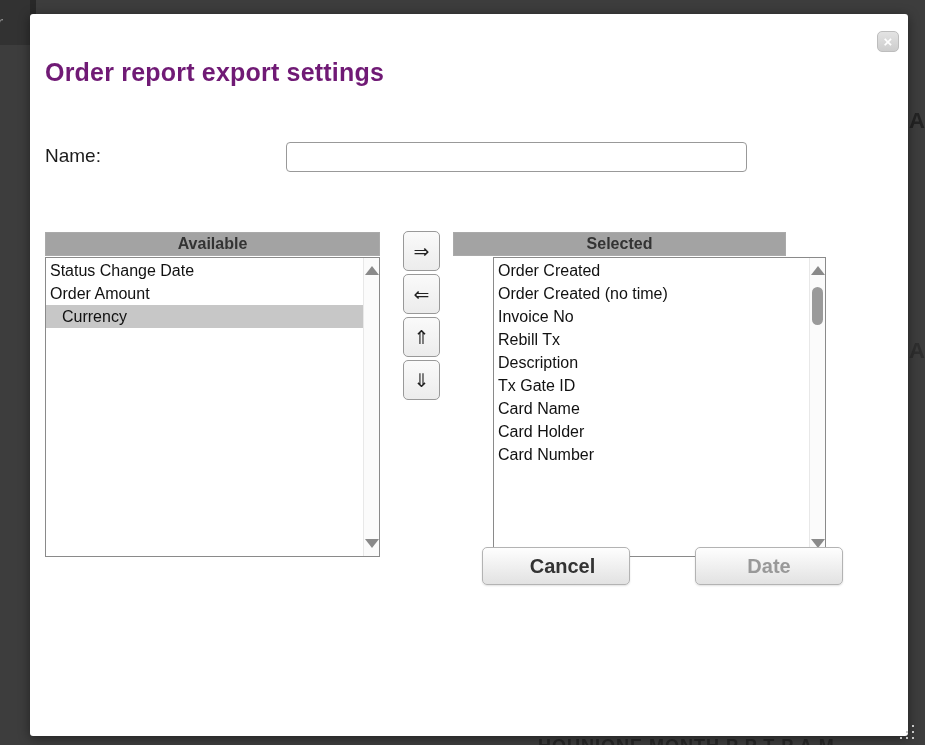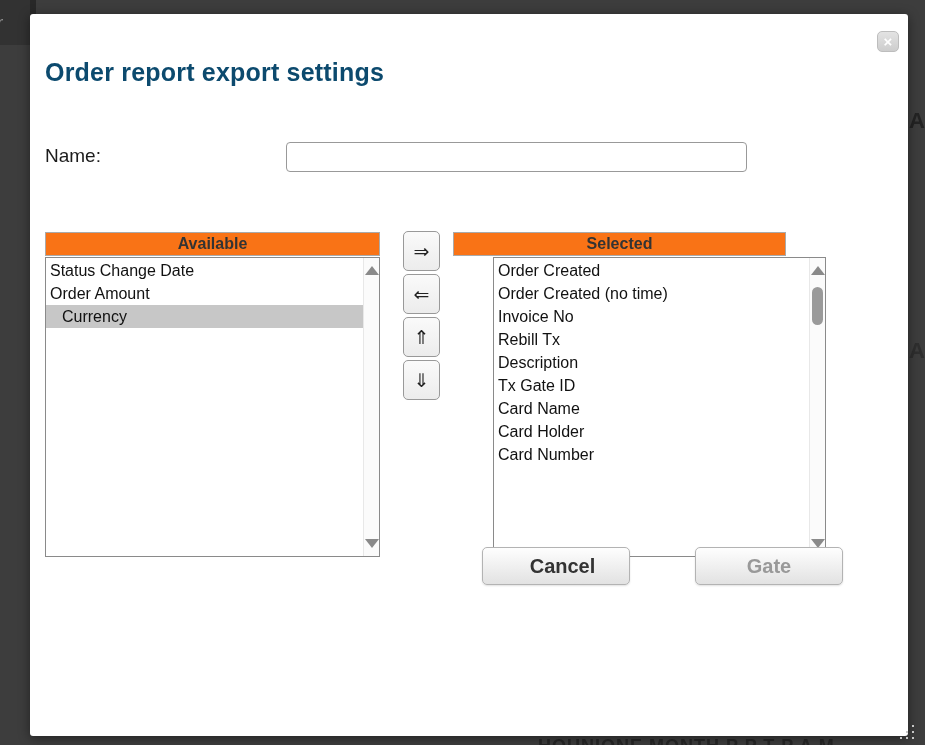--- a/index.html
+++ b/index.html
@@ -42,41 +42,41 @@
   .close-btn {
     position: absolute; top: 17px; right: 9px;
     width: 22px; height: 21px;
     border: 1px solid #bdbdbd; border-radius: 5px;
     background: linear-gradient(#e3e3e3, #cdcdcd);
     color: #ffffff; font-weight: bold; font-size: 15px; line-height: 19px;
     text-align: center; cursor: pointer;
   }
   .dlg-title {
     position: absolute; left: 15px; top: 44px;
-    font-size: 25px; font-weight: bold; color: #0c4a6e;
+    font-size: 25px; font-weight: bold; color: #701a75;
     letter-spacing: 0.2px;
   }
 
   
   .name-label {
     position: absolute; left: 15px; top: 131px;
     font-size: 19px; color: #1c1c1c;
   }
   .name-input {
     position: absolute; left: 256px; top: 128px;
     width: 461px; height: 30px;
     border: 1px solid #999999; border-radius: 4px;
     font-size: 16px; padding: 0 8px;
     font-family: "Liberation Sans", sans-serif;
   }
 
   
   .col-header {
     position: absolute; height: 24px;
-    border: 1px solid #aaaaaa; background: #f97316;
+    border: 1px solid #aaaaaa; background: #a3a3a3;
     font-size: 16px; font-weight: bold; color: #333333;
     text-align: center; line-height: 22px; top: 218px;
   }
   .avail-header   { left: 15px;  width: 335px; }
   .sel-header     { left: 423px; width: 333px; }
   .listbox {
     position: absolute; top: 243px; height: 300px;
     border: 1px solid #8a8a8a; background: #ffffff;
     overflow: hidden;
   }
@@ -193,16 +193,16 @@
         <div class="list-item">Card Number</div>
       </div>
     <div class="vscroll">
       <div class="tri-up"></div>
       <div class="thumb"></div>
       <div class="tri-down"></div>
     </div>
   </div>
 
   <button class="action-btn cancel-btn">Cancel</button>
-  <button class="action-btn save-btn">Gate</button>
+  <button class="action-btn save-btn">Date</button>
 
   <div class="grip"></div>
 </div>
 
 </body></html>

